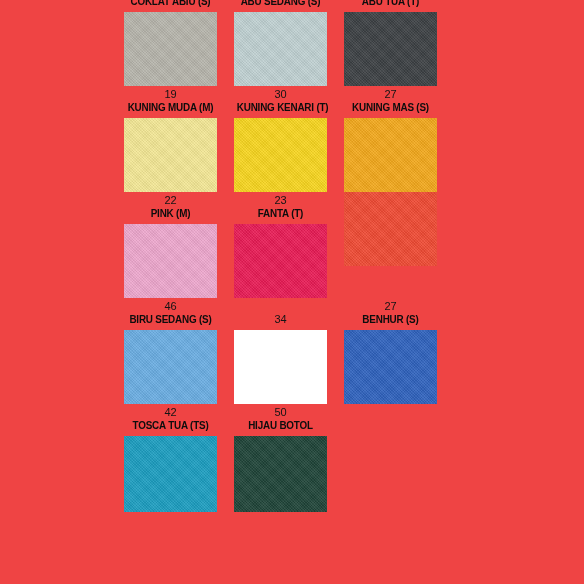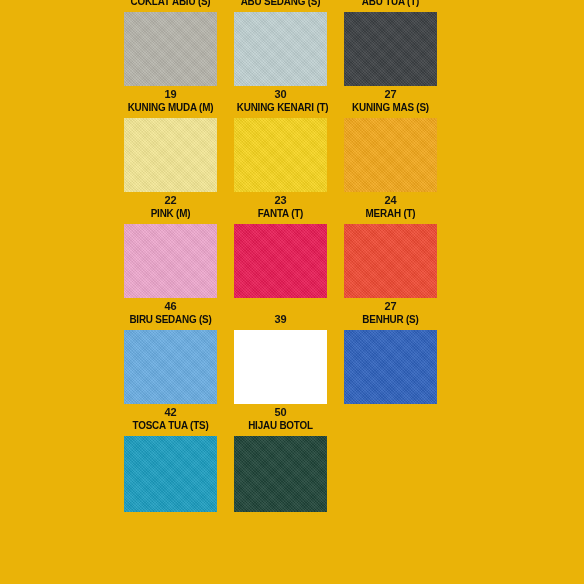--- a/index.html
+++ b/index.html
@@ -13,21 +13,21 @@
     height: 584px;
     overflow: hidden;
     font-family: "Liberation Sans", "DejaVu Sans", sans-serif;
     -webkit-font-smoothing: antialiased;
   }
 
   #sheet {
     position: relative;
     width: 584px;
     height: 584px;
-    background: #eab308;
+    background: #ef4444;
   }
 
   
   #swatch-grid {
     position: absolute;
     left: 124px;
     top: -20px;            
     width: 316px;
     display: grid;
     grid-template-columns: repeat(3, 93px);
@@ -48,21 +48,21 @@
     padding-bottom: 4px;
     height: 32px;
     box-sizing: border-box;
     display: flex;
     flex-direction: column;
     justify-content: flex-end;
   }
 
   .cell-number {
     font-size: 11px;
-    font-weight: bold;
+    font-weight: normal;
     color: #141414;
     line-height: 13px;
     font-family: "Liberation Sans", "DejaVu Sans", sans-serif;
     margin-top: 32px;
   }
 
   .cell-name {
     font-size: 10.5px;
     font-weight: bold;
     color: #0d0d0d;
@@ -167,36 +167,32 @@
         <div class="swatch" style="background-color: rgb(237, 167, 205);"></div>
       </div>
       <div class="cell">
         <div class="cell-caption">
           <div class="cell-number">23</div>
           <div class="cell-name">FANTA (T)</div>
         </div>
         <div class="swatch" style="background-color: rgb(232, 27, 85);"></div>
       </div>
       <div class="cell">
-        <div class="cell-caption">
-          <div class="cell-number">24</div>
-          <div class="cell-name">MERAH (T)</div>
-        </div>
         <div class="swatch" style="background-color: rgb(239, 74, 51);"></div>
       </div>
       <div class="cell">
         <div class="cell-caption">
           <div class="cell-number">46</div>
           <div class="cell-name">BIRU SEDANG (S)</div>
         </div>
         <div class="swatch" style="background-color: rgb(106, 173, 226);"></div>
       </div>
       <div class="cell">
         <div class="cell-caption">
-          <div class="cell-number">39</div>
+          <div class="cell-number">34</div>
           <div class="cell-name"></div>
         </div>
         <div class="swatch empty"></div>
       </div>
       <div class="cell">
         <div class="cell-caption">
           <div class="cell-number">27</div>
           <div class="cell-name">BENHUR (S)</div>
         </div>
         <div class="swatch" style="background-color: rgb(47, 98, 189);"></div>

